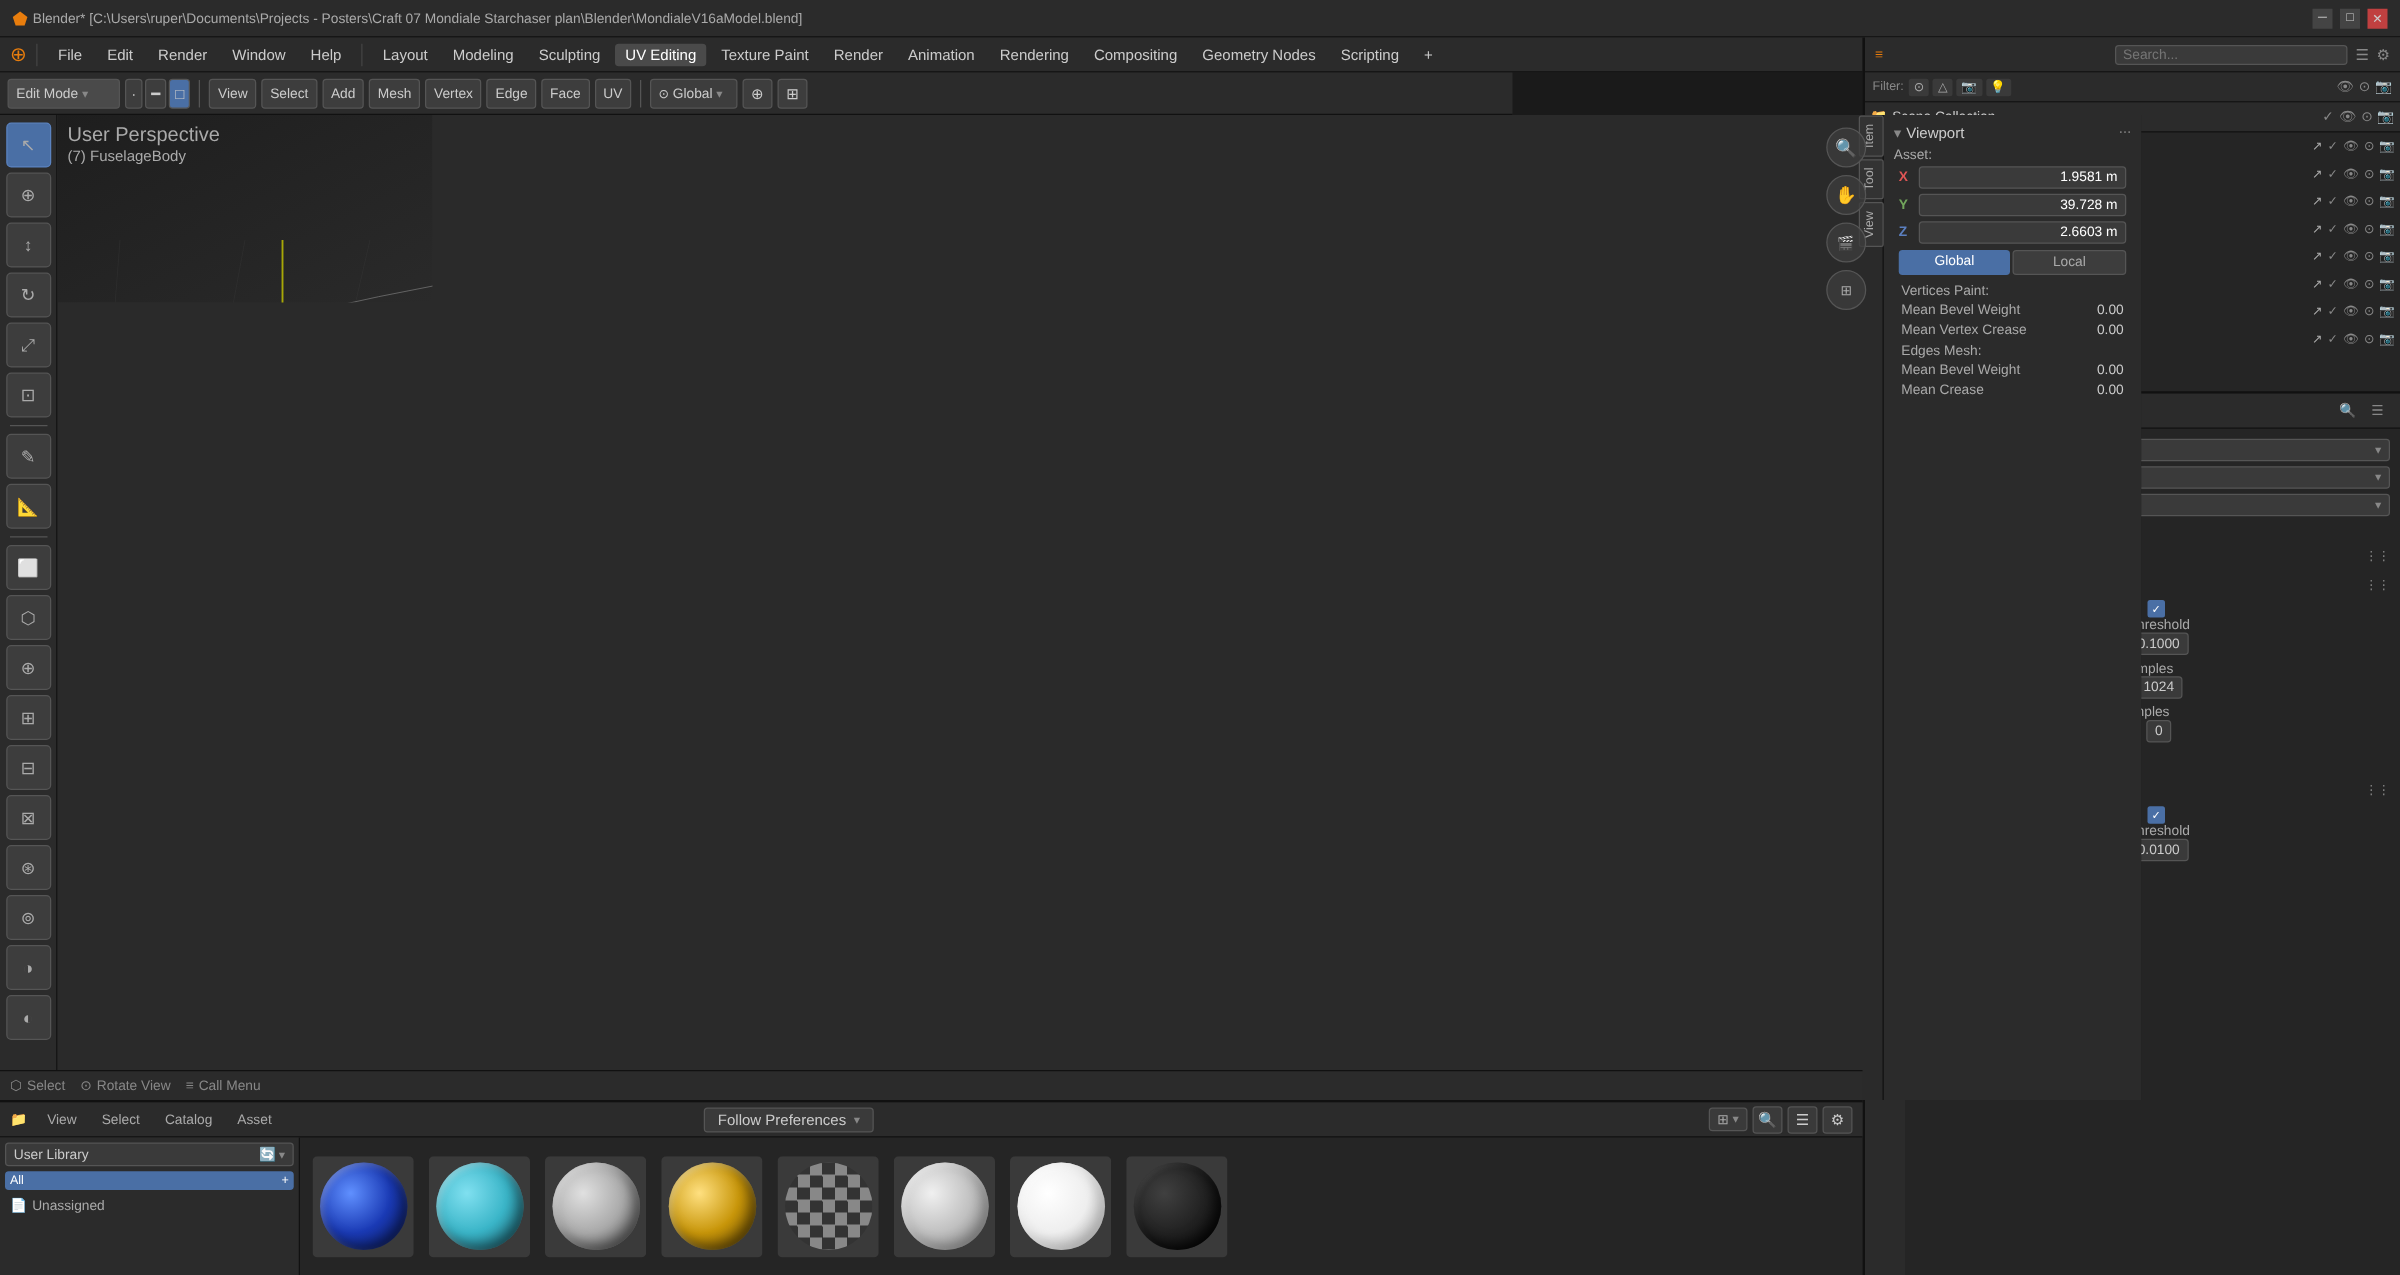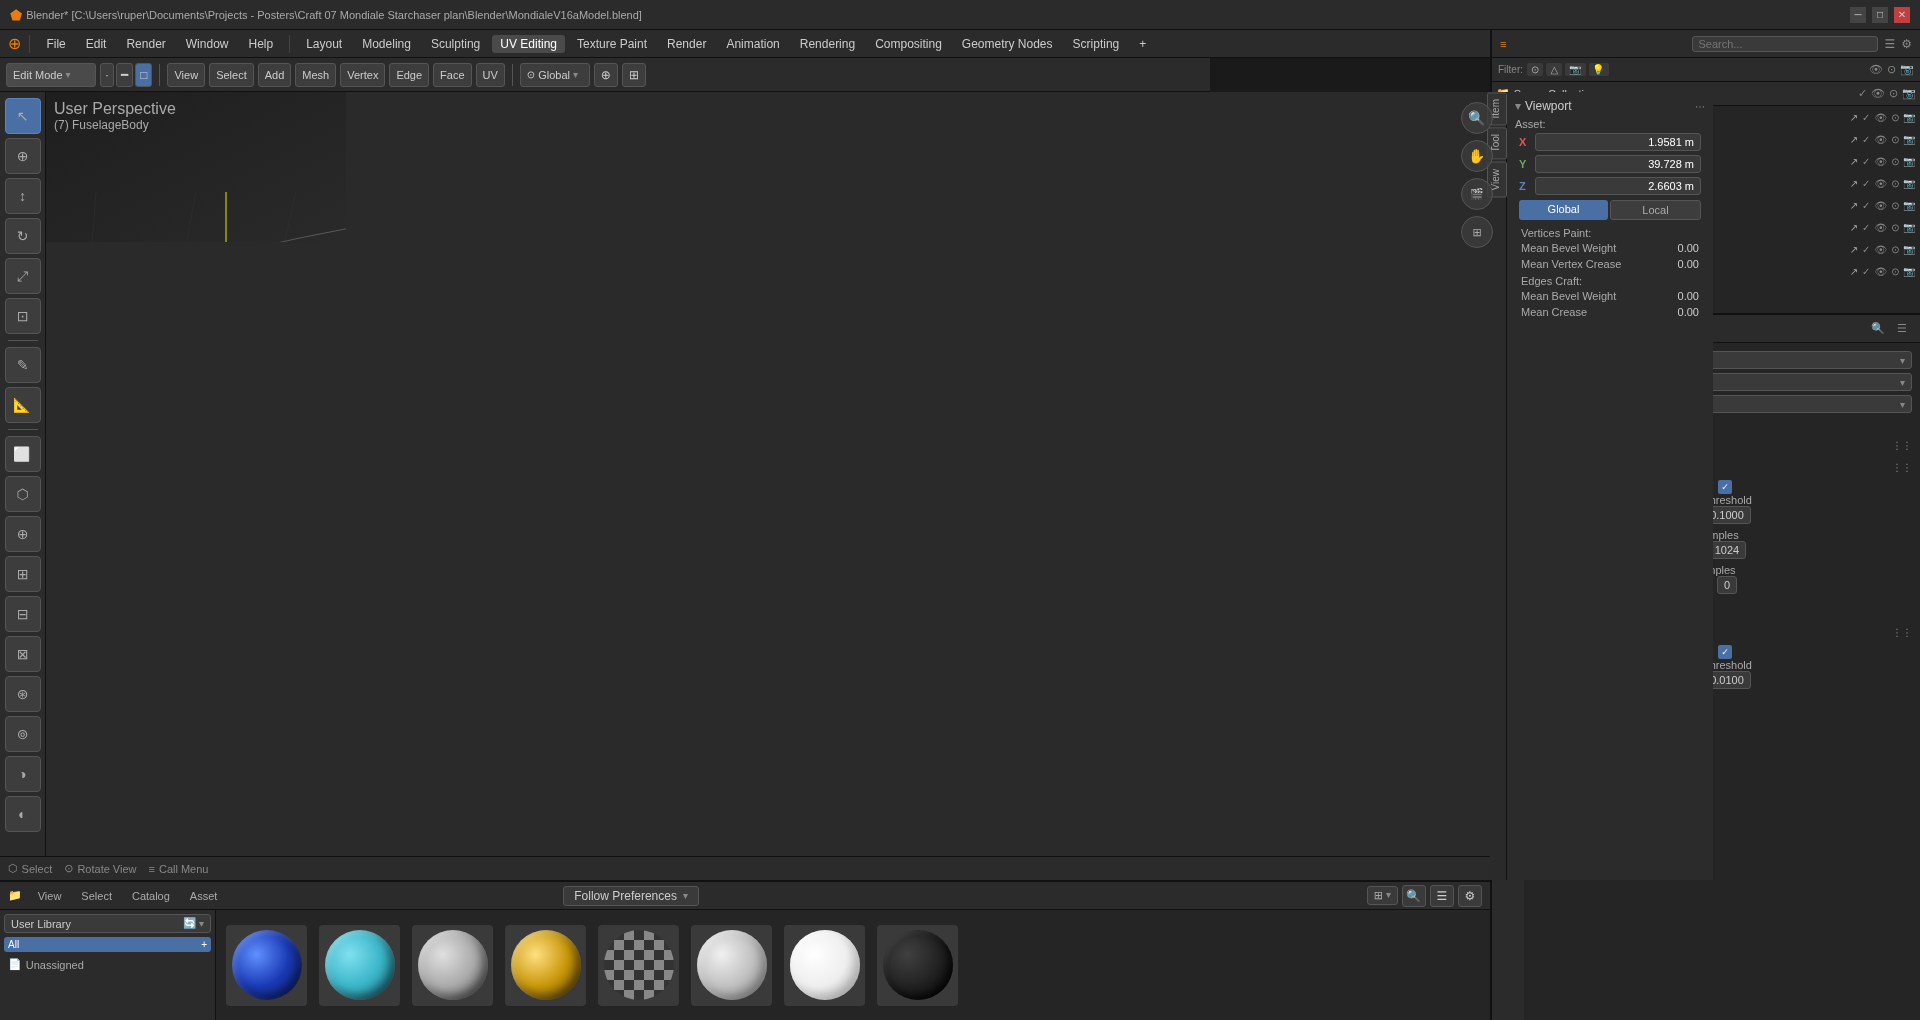--- a/index.html
+++ b/index.html
@@ -387,21 +387,21 @@
       color: #aaa;
       cursor: pointer;
       border-radius: 3px;
     }
 
     .asset-content {
       display: flex;
       height: calc(100% - 28px);
     }
     .asset-sidebar {
-      width: 216px;
+      width: 240px;
       background: #2b2b2b;
       border-right: 1px solid #111;
       padding: 4px;
     }
     .asset-library-select {
       display: flex;
       align-items: center;
       justify-content: space-between;
       background: #3a3a3a;
       border: 1px solid #555;
@@ -1120,21 +1120,21 @@
         <div class="data-section-title">Vertices Paint:</div>
         <div class="data-row">
           <span>Mean Bevel Weight</span>
           <span>0.00</span>
         </div>
         <div class="data-row">
           <span>Mean Vertex Crease</span>
           <span>0.00</span>
         </div>
 
-        <div class="data-section-title">Edges Craft:</div>
+        <div class="data-section-title">Edges Mesh:</div>
         <div class="data-row">
           <span>Mean Bevel Weight</span>
           <span>0.00</span>
         </div>
         <div class="data-row">
           <span>Mean Crease</span>
           <span>0.00</span>
         </div>
       </div>
     </div>

